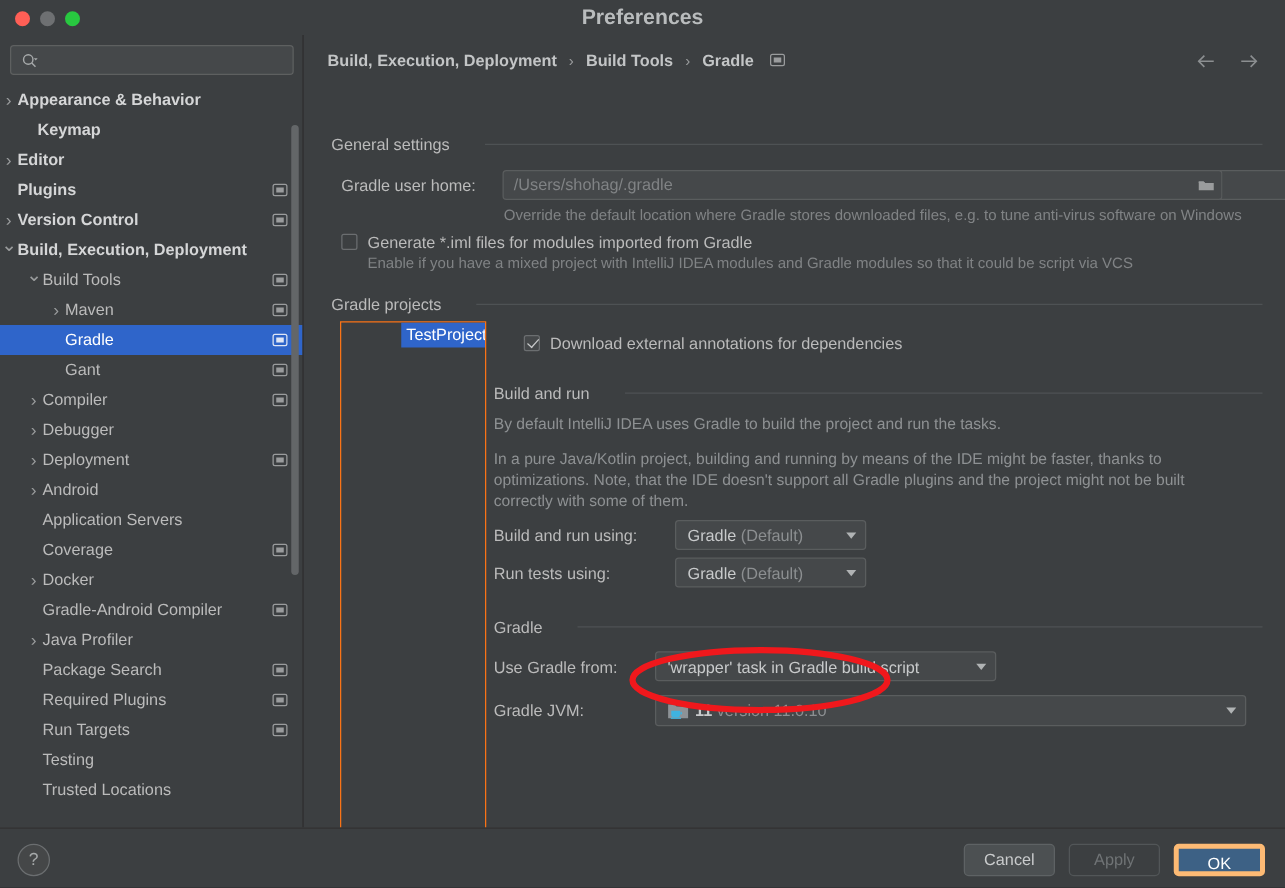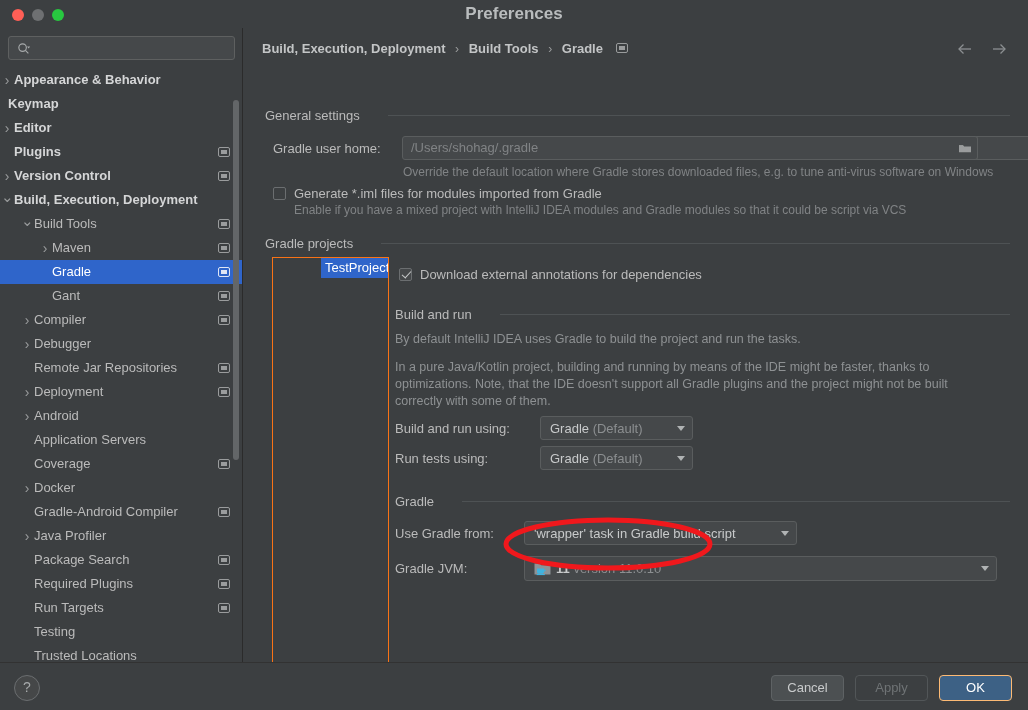--- a/index.html
+++ b/index.html
@@ -278,21 +278,21 @@
     height: 26px;
     box-sizing: border-box;
     border-radius: 4px;
     font-size: 13px;
     line-height: 24px;
     text-align: center;
     white-space: nowrap;
   }
   .btn.normal { background: #4c5052; border: 1px solid #5e6264; color: #c9cbcc; }
   .btn.disabled { background: #3c3f41; border: 1px solid #525658; color: #6f7375; }
-  .btn.default { background: #3d6185; border: 1px solid #fdba74; color: #ffffff; }
+  .btn.default { background: #3d6185; border: 4px solid #fdba74; color: #ffffff; }
 
   
   .annot {
     position: absolute;
     pointer-events: none;
   }
 </style>
 </head>
 <body>
 
@@ -316,21 +316,21 @@
           <polygon points="11.5,5.2 15,5.2 13.25,7.4" fill="#a7aaab"></polygon>
         </svg>
       </div>
     </div>
     <div class="tree" id="tree">
         <div class="trow bold">
           <span class="arrow" style="left: 1px; font-size: 14px;">›</span>
           <span class="lbl" style="left: 14px;">Appearance &amp; Behavior</span>
         </div>
         <div class="trow bold">
-          <span class="lbl" style="left: 8px; text-align: right;">Keymap</span>
+          <span class="lbl" style="left: 30px; text-align: right;">Keymap</span>
         </div>
         <div class="trow bold">
           <span class="arrow" style="left: 1px; font-size: 14px;">›</span>
           <span class="lbl" style="left: 14px;">Editor</span>
         </div>
         <div class="trow bold">
           <span class="lbl" style="left: 14px;">Plugins</span>
           <span class="badge"></span>
         </div>
         <div class="trow bold">
@@ -361,24 +361,20 @@
           <span class="badge"></span>
         </div>
         <div class="trow">
           <span class="arrow" style="left: 21px; font-size: 14px;">›</span>
           <span class="lbl" style="left: 34px;">Compiler</span>
           <span class="badge"></span>
         </div>
         <div class="trow">
           <span class="arrow" style="left: 21px; font-size: 14px;">›</span>
           <span class="lbl" style="left: 34px;">Debugger</span>
-        </div>
-        <div class="trow">
-          <span class="lbl" style="left: 34px;">Remote Jar Repositories</span>
-          <span class="badge"></span>
         </div>
         <div class="trow">
           <span class="arrow" style="left: 21px; font-size: 14px;">›</span>
           <span class="lbl" style="left: 34px;">Deployment</span>
           <span class="badge"></span>
         </div>
         <div class="trow">
           <span class="arrow" style="left: 21px; font-size: 14px;">›</span>
           <span class="lbl" style="left: 34px;">Android</span>
         </div>
@@ -470,21 +466,21 @@
 
     <div class="group" style="left:22px; top:208px; width:745px;">
       <span class="gtitle">Gradle projects</span>
       <span class="grule"></span>
     </div>
 
     <div class="listbox" style="left:29px; top:229px; width:117px; height:416px;">
       <div class="listitem sel">TestProjectOne</div>
     </div>
 
-    <div class="cbrow" style="left:156px; top:239px;">
+    <div class="cbrow" style="left:176px; top:239px;">
       <span class="cbox checked"></span>
       <span class="cblabel">Download external annotations for dependencies</span>
     </div>
 
     <div class="group" style="left:152px; top:279px; width:615px;">
       <span class="gtitle">Build and run</span>
       <span class="grule"></span>
     </div>
 
     <div class="para" style="left:152px; top:303px; width:610px;">By default IntelliJ IDEA uses Gradle to build the project and run the tasks.</div>

